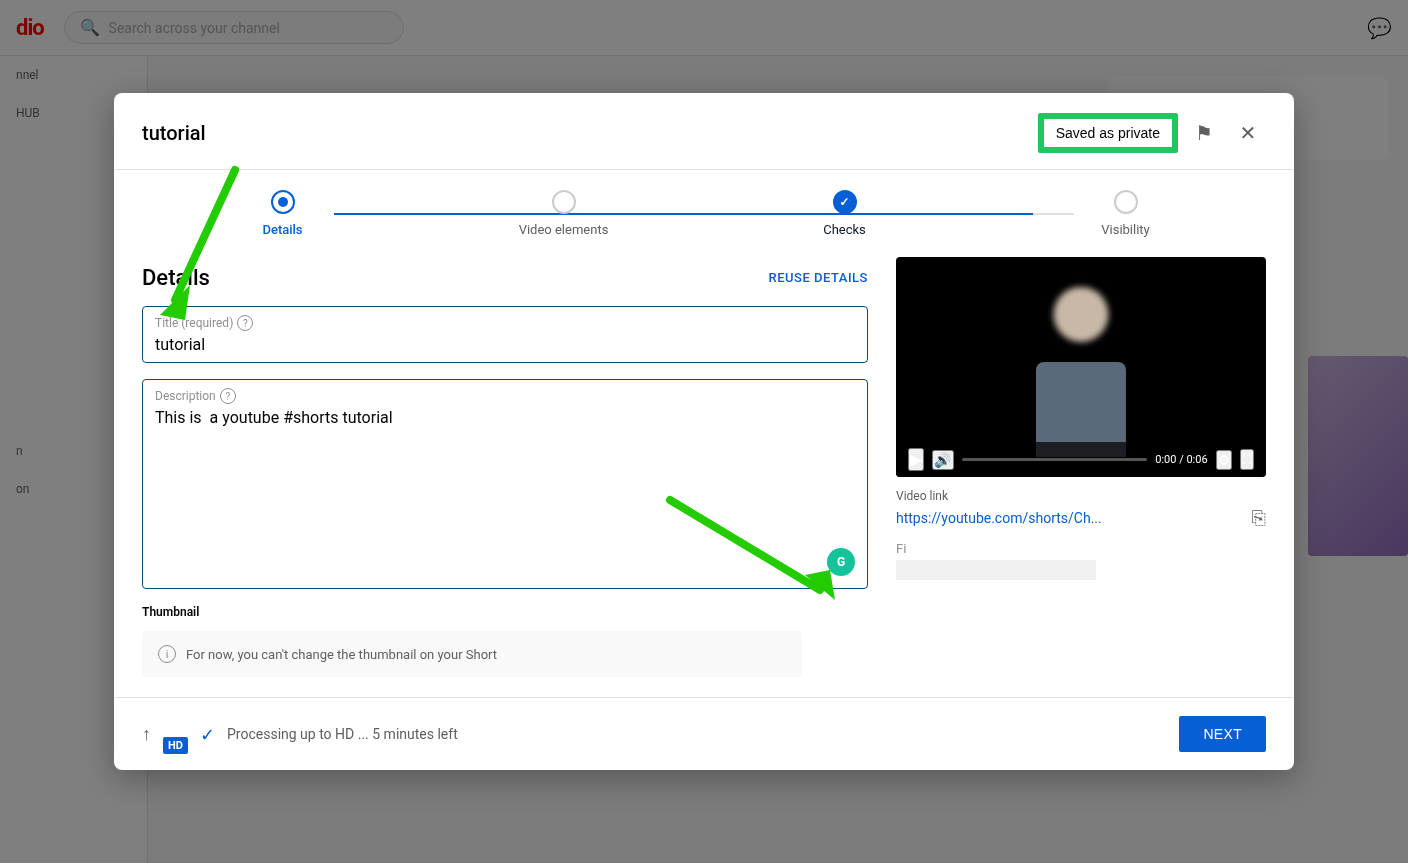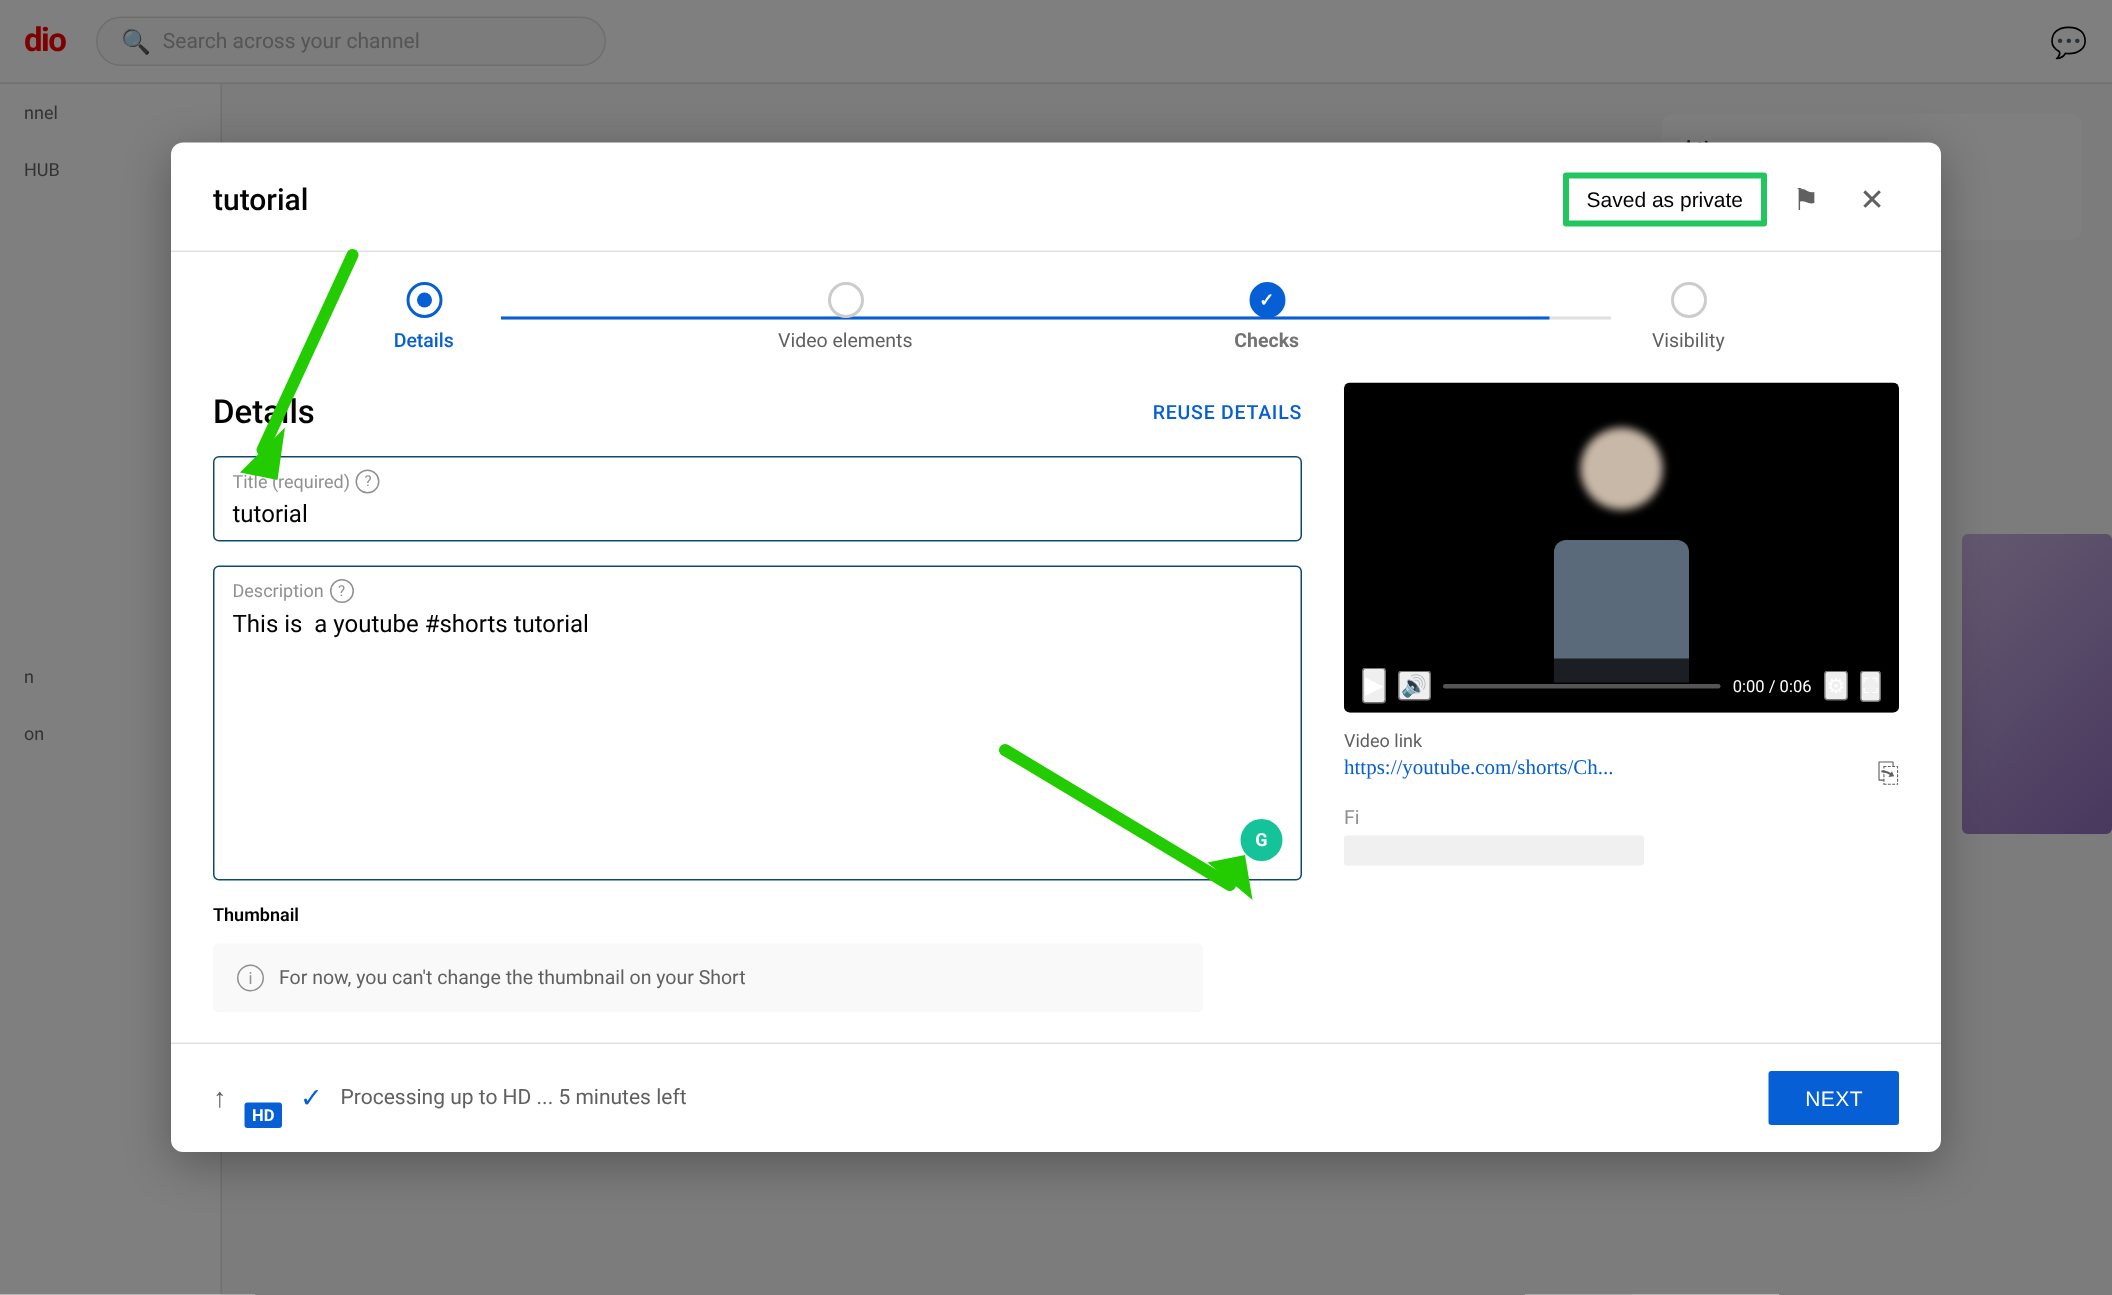--- a/index.html
+++ b/index.html
@@ -152,21 +152,21 @@
       color: #030303;
     }
 
     .modal-header-actions {
       display: flex;
       align-items: center;
       gap: 8px;
     }
 
     .saved-private-btn {
-      border: 4px solid #22c55e;
+      border: 6px solid #22c55e;
       background: #fff;
       border-radius: 2px;
       padding: 6px 12px;
       font-size: 14px;
       color: #030303;
       cursor: pointer;
     }
 
     .icon-btn {
       width: 36px;
@@ -243,22 +243,22 @@
       color: #606060;
       font-weight: 400;
     }
 
     .step-label.active {
       color: #065fd4;
       font-weight: 500;
     }
 
     .step-label.bold {
-      color: #737373;
-      font-weight: 700;
+      color: #0f172a;
+      font-weight: 400;
     }
 
     
     .modal-body {
       display: flex;
       flex: 1;
       padding: 0 28px 20px;
       gap: 28px;
       overflow: hidden;
     }
@@ -469,22 +469,22 @@
     }
 
     .video-link-label {
       font-size: 12px;
       color: #606060;
       margin-bottom: 4px;
     }
 
     .video-link-row {
       display: flex;
+      align-items: center;
       justify-content: space-between;
-      font-family: Liberation Serif, serif;
     }
 
     .video-link-url {
       font-size: 14px;
       color: #065fd4;
       cursor: pointer;
       text-decoration: none;
     }
 
     .copy-icon {

